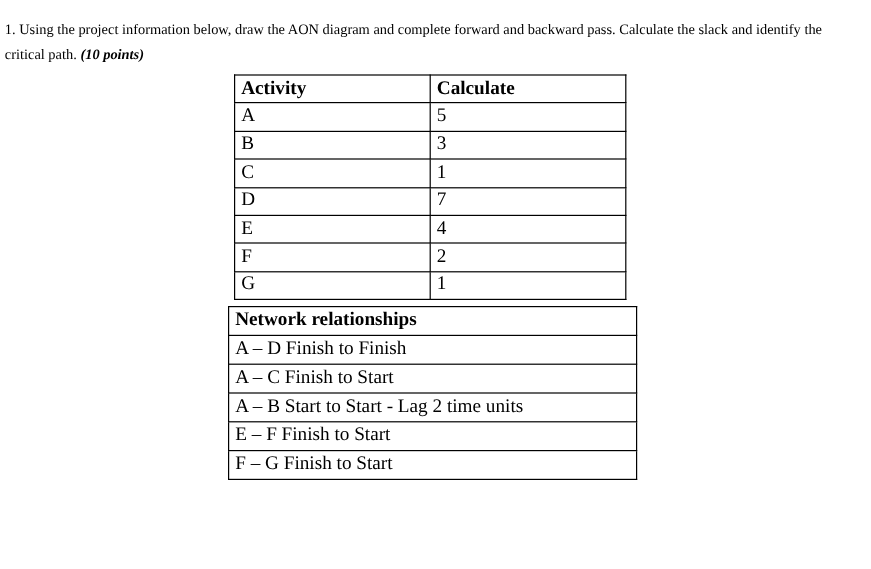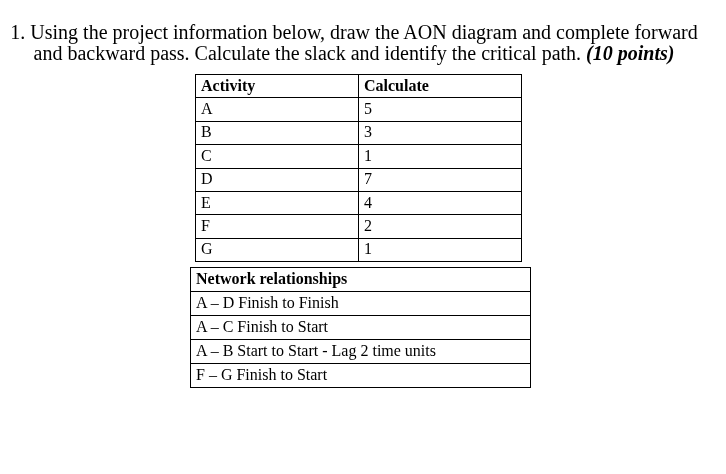--- a/index.html
+++ b/index.html
@@ -21,37 +21,36 @@
     height: 474px;
     background: #ffffff;
   }
 
   
   .prompt {
     position: absolute;
     left: 4px;
     top: 2px;
     width: 700px;
-    font-size: 20px;
+    font-size: 12px;
     line-height: 21px;
-    text-align: center;
+    text-align: left;
   }
   .prompt .points {
     font-weight: bold;
     font-style: italic;
   }
 
   
   .doc-table {
     position: absolute;
     border-collapse: collapse;
     table-layout: fixed;
     font-size: 16px;
     line-height: 1;
-    margin-top: 12px;
   }
   .doc-table td,
   .doc-table th {
     border: 1px solid #000000;
     padding: 1px 0 2px 5px;
     text-align: left;
     vertical-align: middle;
     font-weight: normal;
     white-space: nowrap;
     overflow: hidden;
@@ -144,18 +143,21 @@
       <tr>
         <td>A – D Finish to Finish</td>
       </tr>
       <tr>
         <td>A – C Finish to Start</td>
       </tr>
       <tr>
         <td>A – B Start to Start  - Lag 2 time units</td>
       </tr>
       <tr>
+        <td>E – F Finish to Start</td>
+      </tr>
+      <tr>
         <td>F – G Finish to Start</td>
       </tr>
     </tbody>
   </table>
 
 </div>
 
 </body></html>

